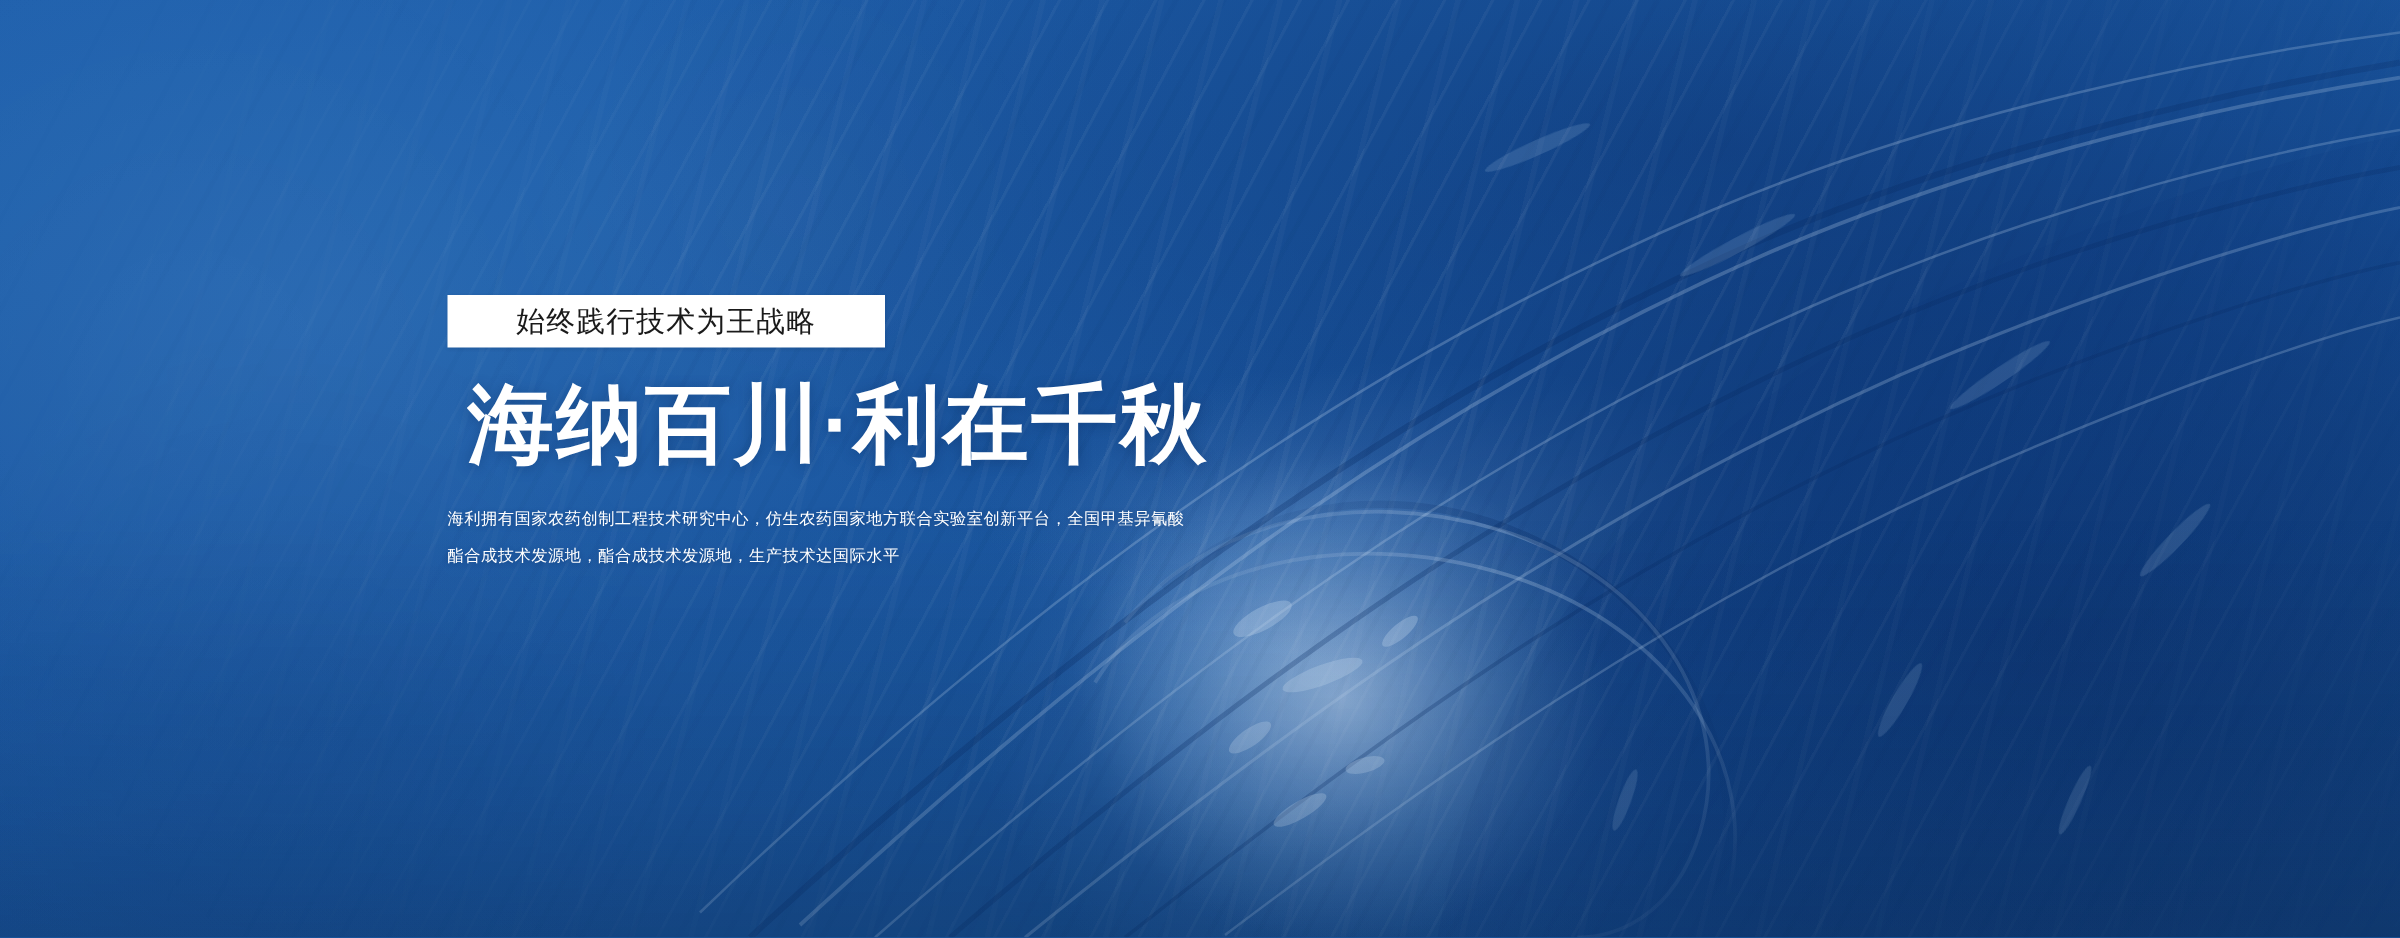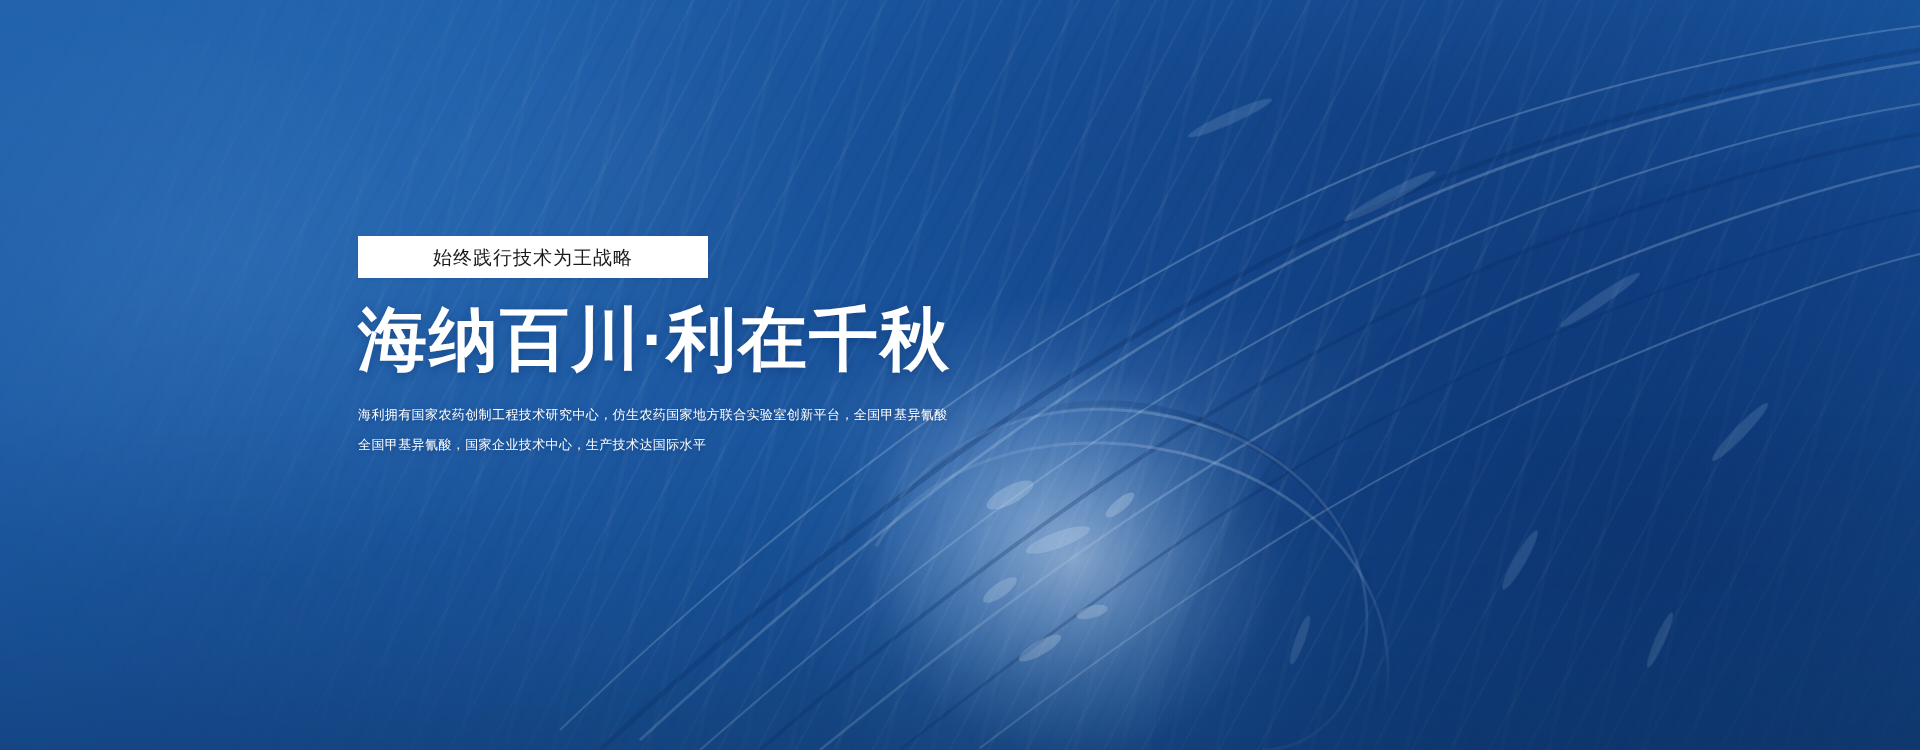--- a/index.html
+++ b/index.html
@@ -116,29 +116,29 @@
 
   .badge {
     display: inline-flex;
     align-items: center;
     justify-content: center;
     box-sizing: border-box;
     width: 350px;
     height: 42px;
     background: #ffffff;
     color: #1a1a1a;
-    font-size: 19px;
+    font-size: 23px;
     letter-spacing: 1px;
     line-height: 1;
     padding: 0 14px;
     box-shadow: 0 1px 3px rgba(0,0,0,0.10);
   }
 
   .headline {
-    margin: 26px 0 0 0;
+    margin: 26px 0 0 16px;
     font-size: 69px;
     font-weight: 700;
     color: #ffffff;
     line-height: 1.04;
     letter-spacing: 2px;
     white-space: nowrap;
     text-shadow: 0 2px 10px rgba(8,38,86,0.35);
   }
 
   .subcopy {
@@ -236,17 +236,17 @@
   <div class="wave-vignette"></div>
 
   <div class="content">
 
     <div class="badge">始终践行技术为王战略</div>
 
     <h1 class="headline">海纳百川·利在千秋</h1>
 
     <div class="subcopy">
       <p>海利拥有国家农药创制工程技术研究中心，仿生农药国家地方联合实验室创新平台，全国甲基异氰酸</p>
-      <p>全国甲基异氰酸，国家企业技术中心，生产技术达国际水平</p>
+      <p>酯合成技术发源地，酯合成技术发源地，生产技术达国际水平</p>
     </div>
 
   </div>
 </div>
 
 </body></html>

